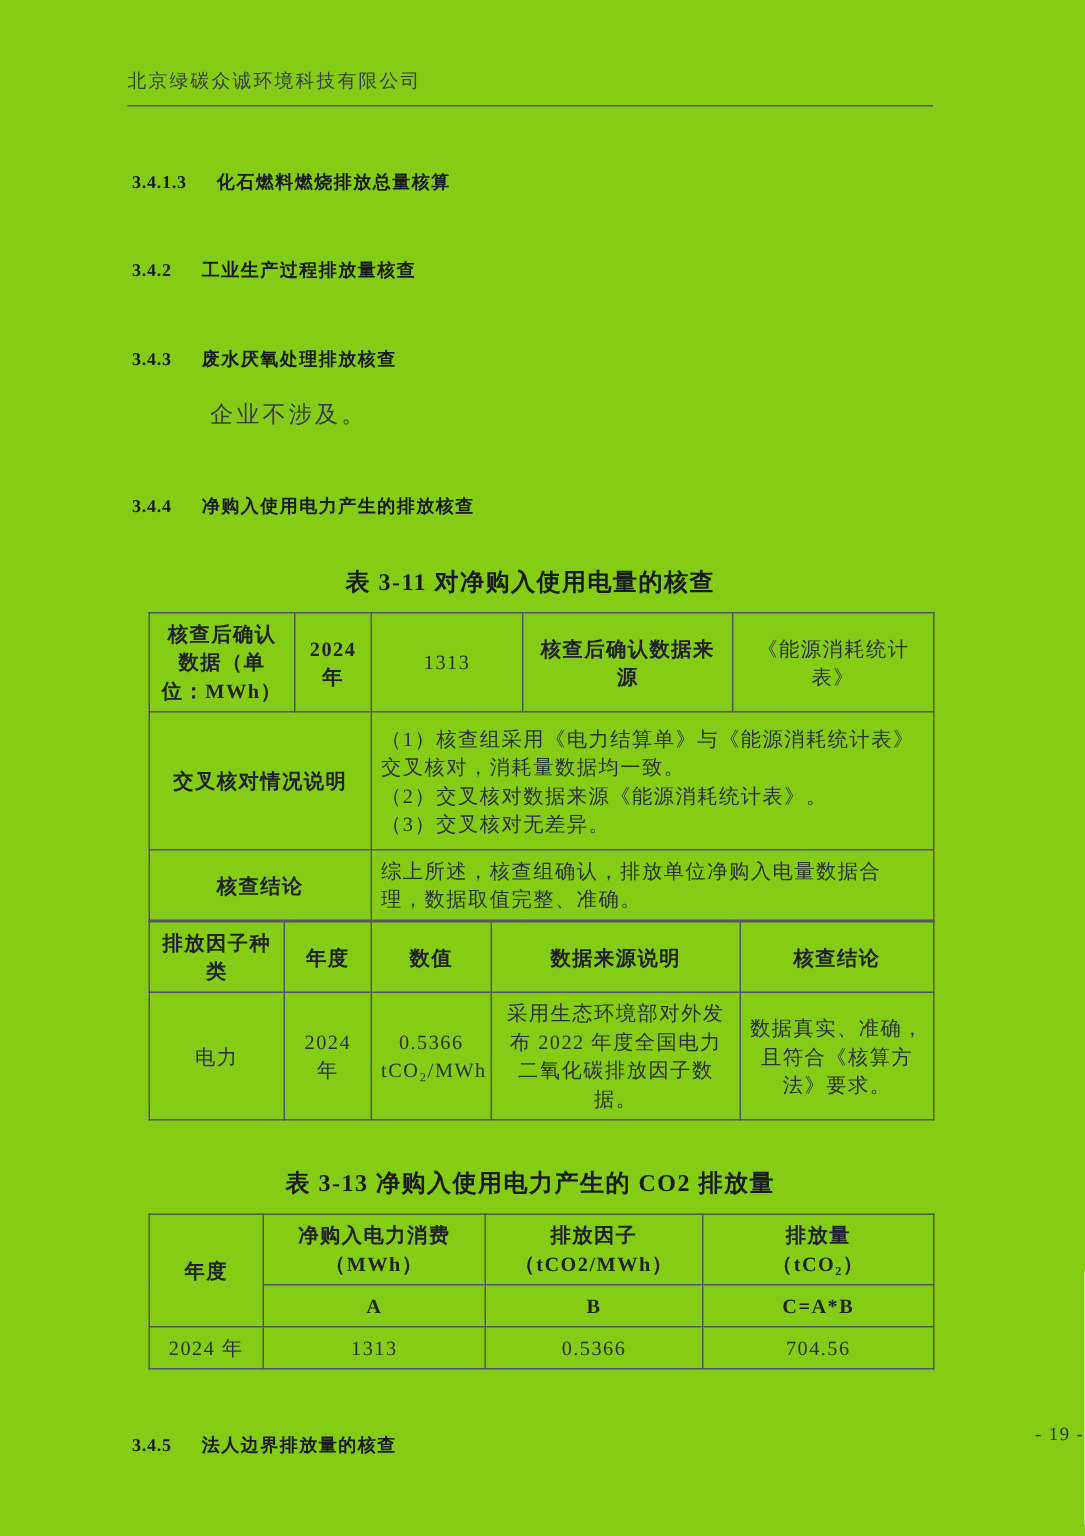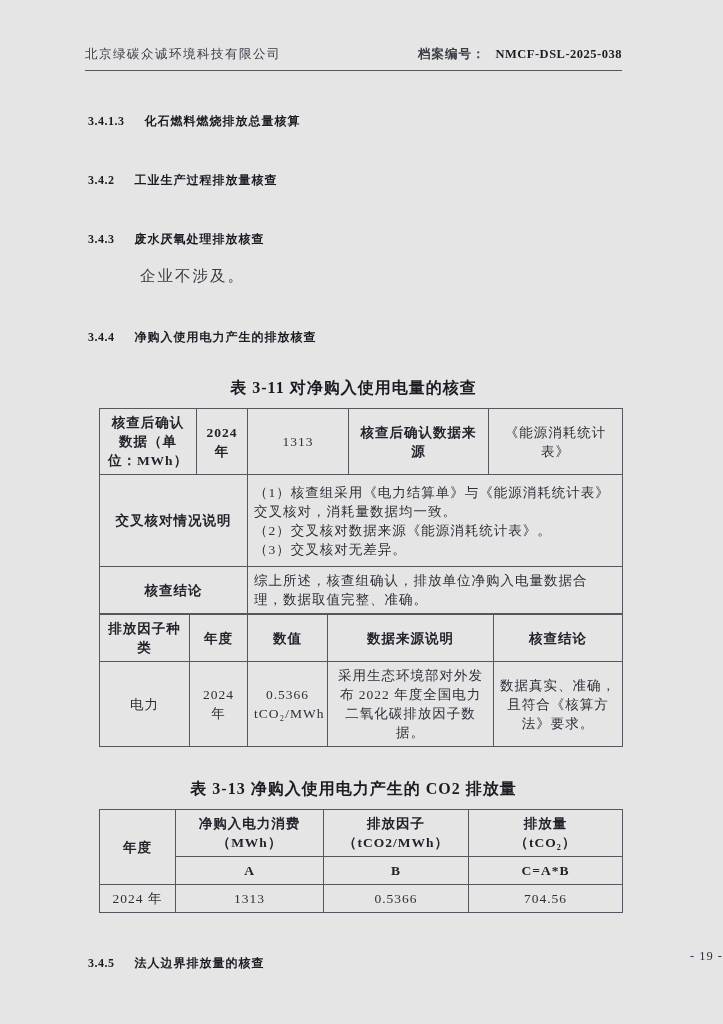--- a/index.html
+++ b/index.html
@@ -1,19 +1,19 @@
 <!DOCTYPE html>
 <html><head>
 <meta charset="utf-8">
 <style>
   html,body{margin:0;padding:0;background:#ffffff;}
   .page{
     position:relative;
     width:723px;height:1024px;
-    background:#e5e5e5;
+    background:#84cc16;
     font-family:"Liberation Serif","DejaVu Serif",serif;
     color:#2e3038;
     box-sizing:border-box;
     padding:46px 101px 0 85px;
     overflow:hidden;
   }
   
   .hdr{
     display:flex;justify-content:space-between;align-items:flex-end;
     font-size:12.5px;color:#3a3c46;
@@ -66,23 +66,20 @@
     text-align:right;font-size:12.5px;color:#2c3142;letter-spacing:1px;
   }
 </style>
 </head>
 <body>
 
 <div class="page">
 
   <div class="hdr">
     <span class="company">北京绿碳众诚环境科技有限公司</span>
-    <span>
-      <span class="fileno-label">档案编号：</span><span class="fileno">NMCF-DSL-2025-038</span>
-    </span>
   </div>
 
   <div class="h">
     <span class="no">3.4.1.3</span><span>化石燃料燃烧排放总量核算</span>
   </div>
 
   <div class="h">
     <span class="no">3.4.2</span><span>工业生产过程排放量核查</span>
   </div>
 

